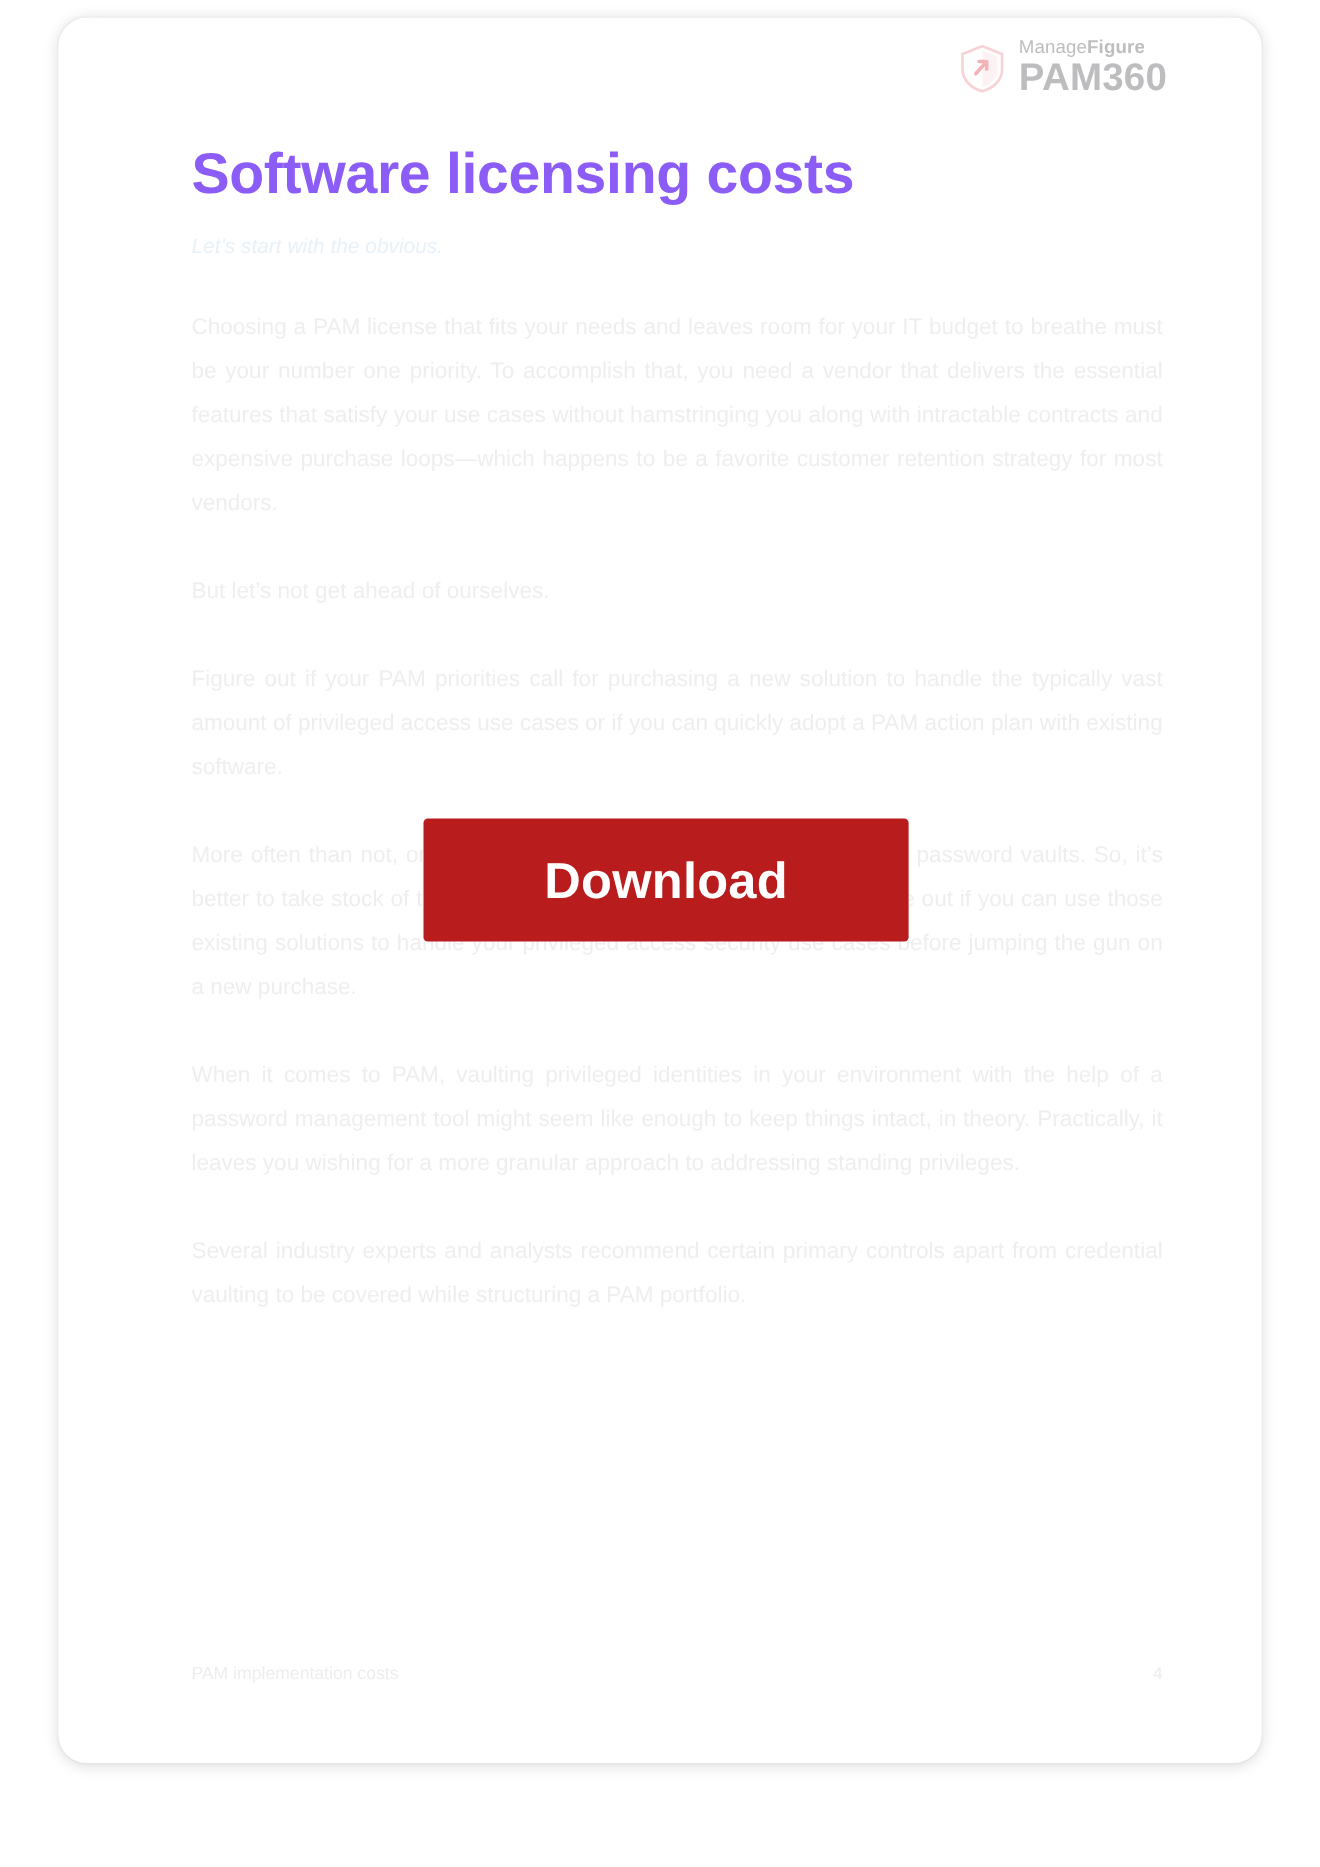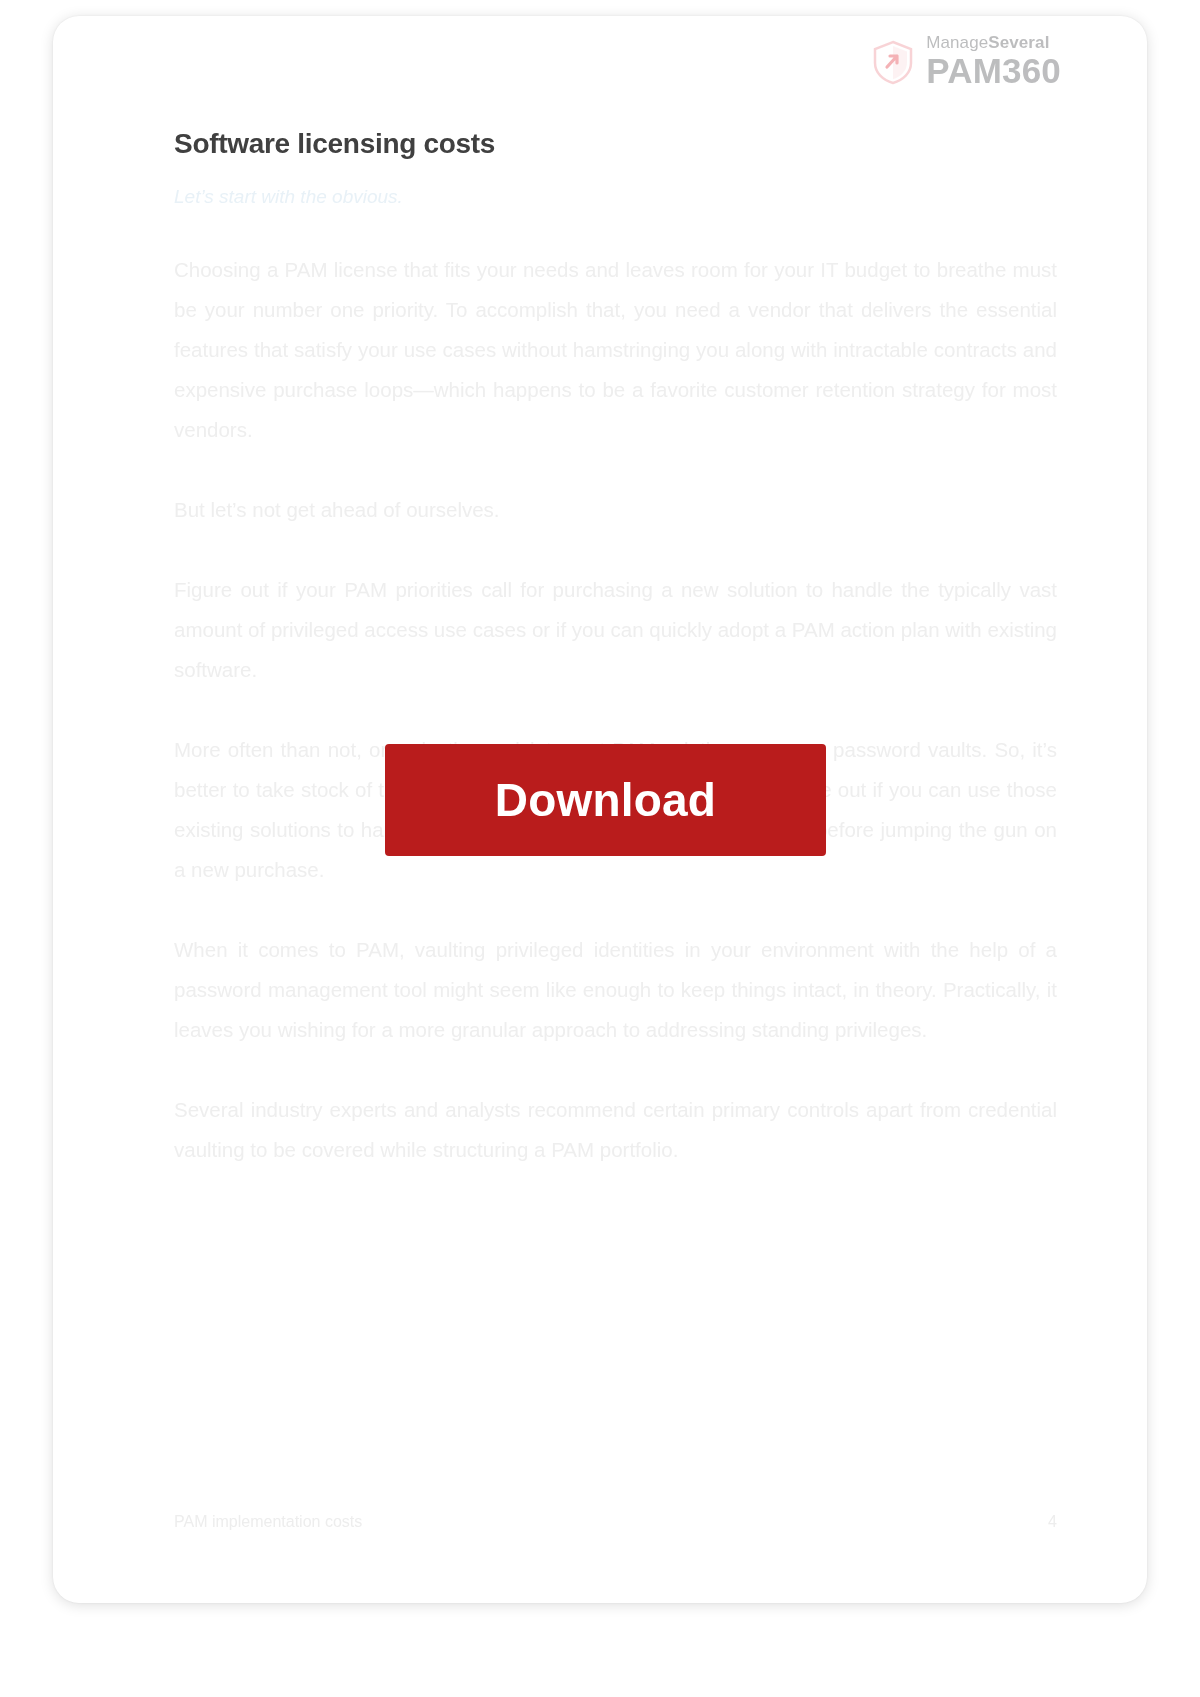--- a/index.html
+++ b/index.html
@@ -50,23 +50,23 @@
     color: #6d6e71;
     letter-spacing: 0.2px;
   }
   .content {
     position: absolute;
     left: 121px;
     right: 90px;
     top: 112px;
   }
   h1.doc-title {
-    font-size: 28px;
+    font-size: 52px;
     font-weight: bold;
-    color: #404040;
+    color: #8b5cf6;
     margin: 0 0 26px 0;
     letter-spacing: -0.3px;
   }
   .subtitle {
     font-size: 19px;
     font-style: italic;
     color: #e8f1f7;
     margin: 0 0 42px 0;
   }
   p.body-text {
@@ -116,21 +116,21 @@
   <div class="logo">
     <span class="logo-mark">
       <svg width="46" height="46" viewBox="0 0 46 46">
         <path d="M23 3 L41 10 V24 C41 34 33 41 23 44 C13 41 5 34 5 24 V10 Z" fill="none" stroke="#f0a0a6" stroke-width="2.5"></path>
         <path d="M23 7 L37 12.5 V24 C37 32 30.5 37.8 23 40.3 V7 Z" fill="#f7c9cd" opacity="0.5"></path>
         <path d="M17 28 L27 17 M27 17 H20 M27 17 V24" fill="none" stroke="#e8565f" stroke-width="3.2" stroke-linecap="round" stroke-linejoin="round"></path>
       </svg>
     </span>
     <span class="logo-text">
       <span class="logo-line1">
-        <span>Manage</span><b>Several</b>
+        <span>Manage</span><b>Figure</b>
       </span>
       <div class="logo-line2">PAM360</div>
     </span>
   </div>
 
   <div class="content">
     <h1 class="doc-title">Software licensing costs</h1>
     <div class="subtitle">Let’s start with the obvious.</div>
 
     <p class="body-text">Choosing a PAM license that fits your needs and leaves room for your IT budget to breathe must be your number one priority. To accomplish that, you need a vendor that delivers the essential features that satisfy your use cases without hamstringing you along with intractable contracts and expensive purchase loops—which happens to be a favorite customer retention strategy for most vendors.</p>

